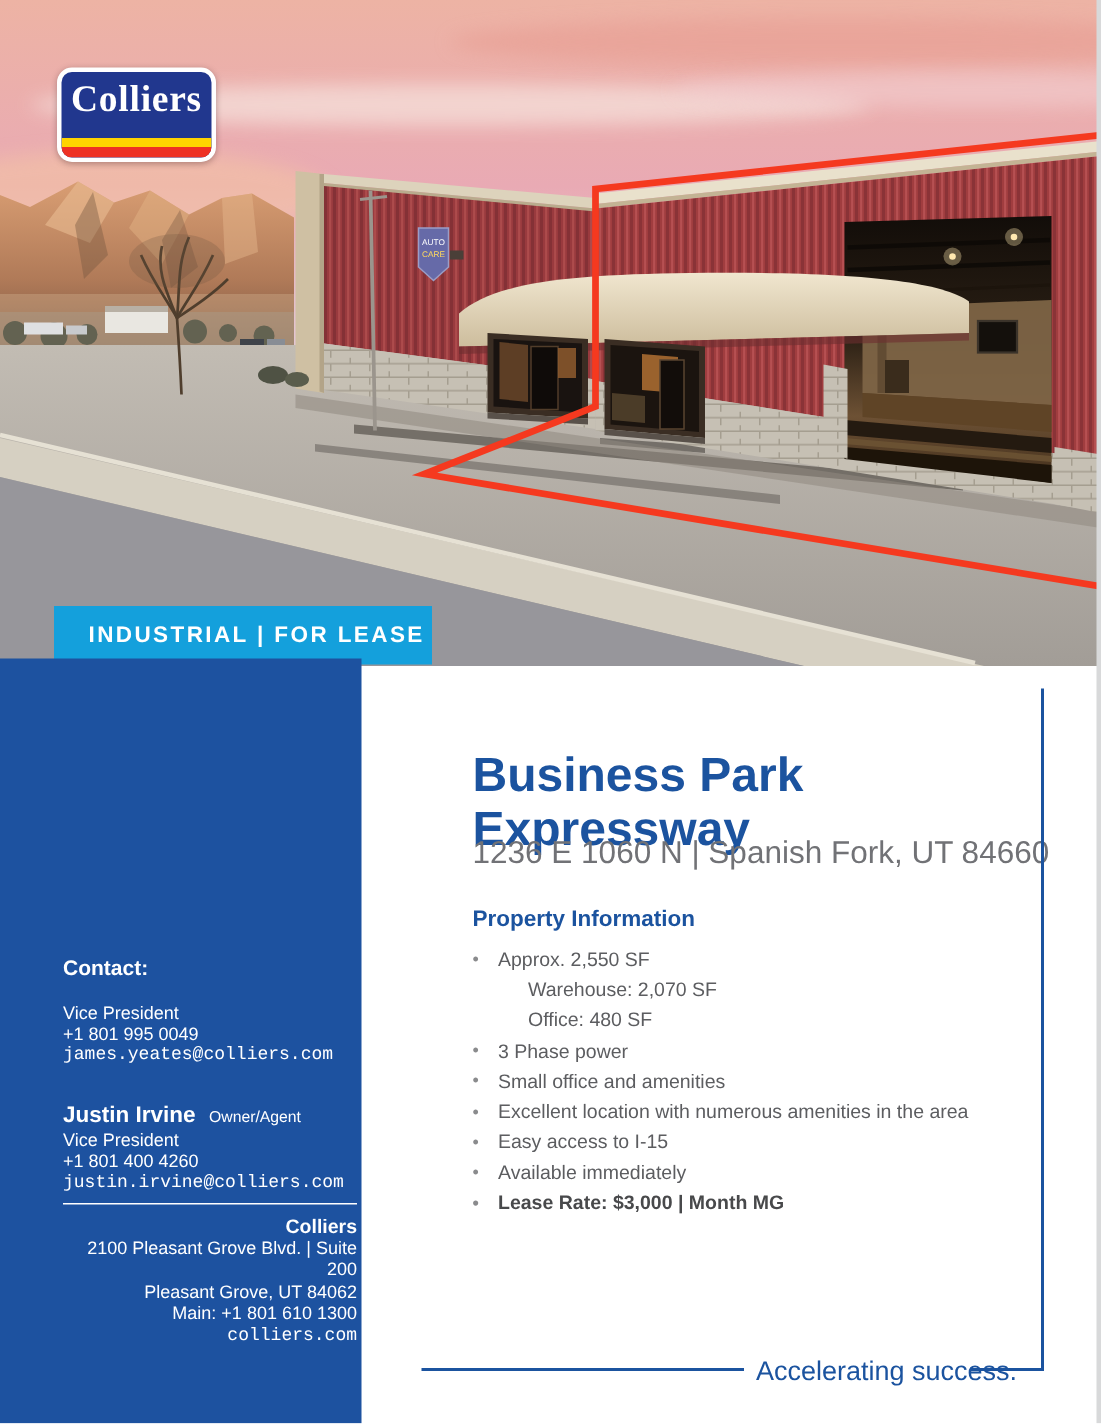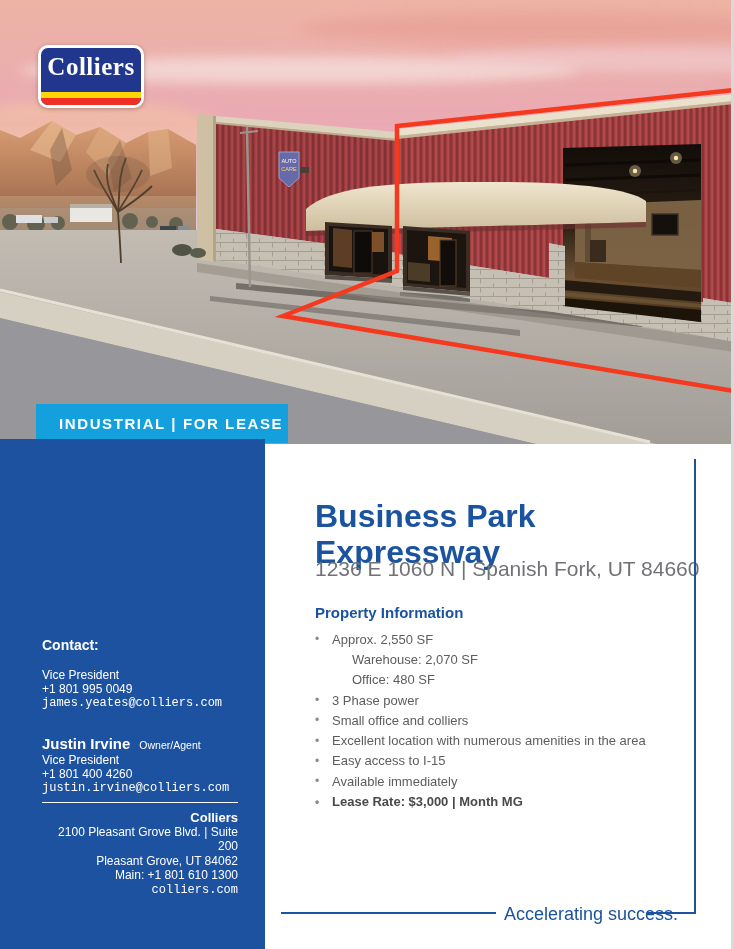--- a/index.html
+++ b/index.html
@@ -14,21 +14,21 @@
         box-shadow:0 1px 4px rgba(60,30,30,.35);}
   .logo .word{display:block;text-align:center;color:#ffffff;font-family:"Liberation Serif",serif;
         font-size:25px;font-weight:600;margin-top:5px;letter-spacing:.5px;}
   .logo .stripe-y{position:absolute;bottom:7px;left:0;right:0;height:6px;background:#ffd400;}
   .logo .stripe-r{position:absolute;bottom:0;left:0;right:0;height:7px;background:#ee3124;}
   
   .banner{position:absolute;top:404px;left:0;width:252px;height:39px;background:#14a0dc;
         color:#ffffff;font-weight:bold;font-size:15px;letter-spacing:1.6px;line-height:39px;
         padding-left:23px;box-sizing:border-box;white-space:nowrap;margin-left:36px;}
   
-  .sidebar{position:absolute;top:439px;left:0;width:265px;height:510px;background:#1d52a0;color:#ffffff;}
+  .sidebar{position:absolute;top:439px;left:0;width:241px;height:510px;background:#1d52a0;color:#ffffff;}
   .sidebar .abs{position:absolute;left:42px;}
   .contact-heading{top:198px;font-size:14px;font-weight:bold;}
   .agent{line-height:13.5px;font-size:12px;}
   .agent .name{font-size:15px;font-weight:bold;line-height:17px;}
   .agent .tag{font-size:10.5px;font-weight:normal;margin-left:9px;}
   .agent1{top:230px;} .agent2{top:296px;}
   .sep{position:absolute;left:42px;top:363px;width:196px;height:1px;background:#ffffff;}
   .office{position:absolute;left:42px;top:372px;width:196px;text-align:right;font-size:12px;line-height:14.2px;}
   .office .oname{font-size:13px;font-weight:bold;}
   .office a, .agent a{color:#ffffff;text-decoration:none;font-family:Liberation Mono, monospace;}
@@ -274,21 +274,21 @@
       </div>
     <div class="feat lvl1">
         <span>Office: 480 SF</span>
       </div>
     <div class="feat">
         <span class="dot">•</span>
         <span>3 Phase power</span>
       </div>
     <div class="feat">
         <span class="dot">•</span>
-        <span>Small office and colliers</span>
+        <span>Small office and amenities</span>
       </div>
     <div class="feat">
         <span class="dot">•</span>
         <span>Excellent location with numerous amenities in the area</span>
       </div>
     <div class="feat">
         <span class="dot">•</span>
         <span>Easy access to I-15</span>
       </div>
     <div class="feat">

